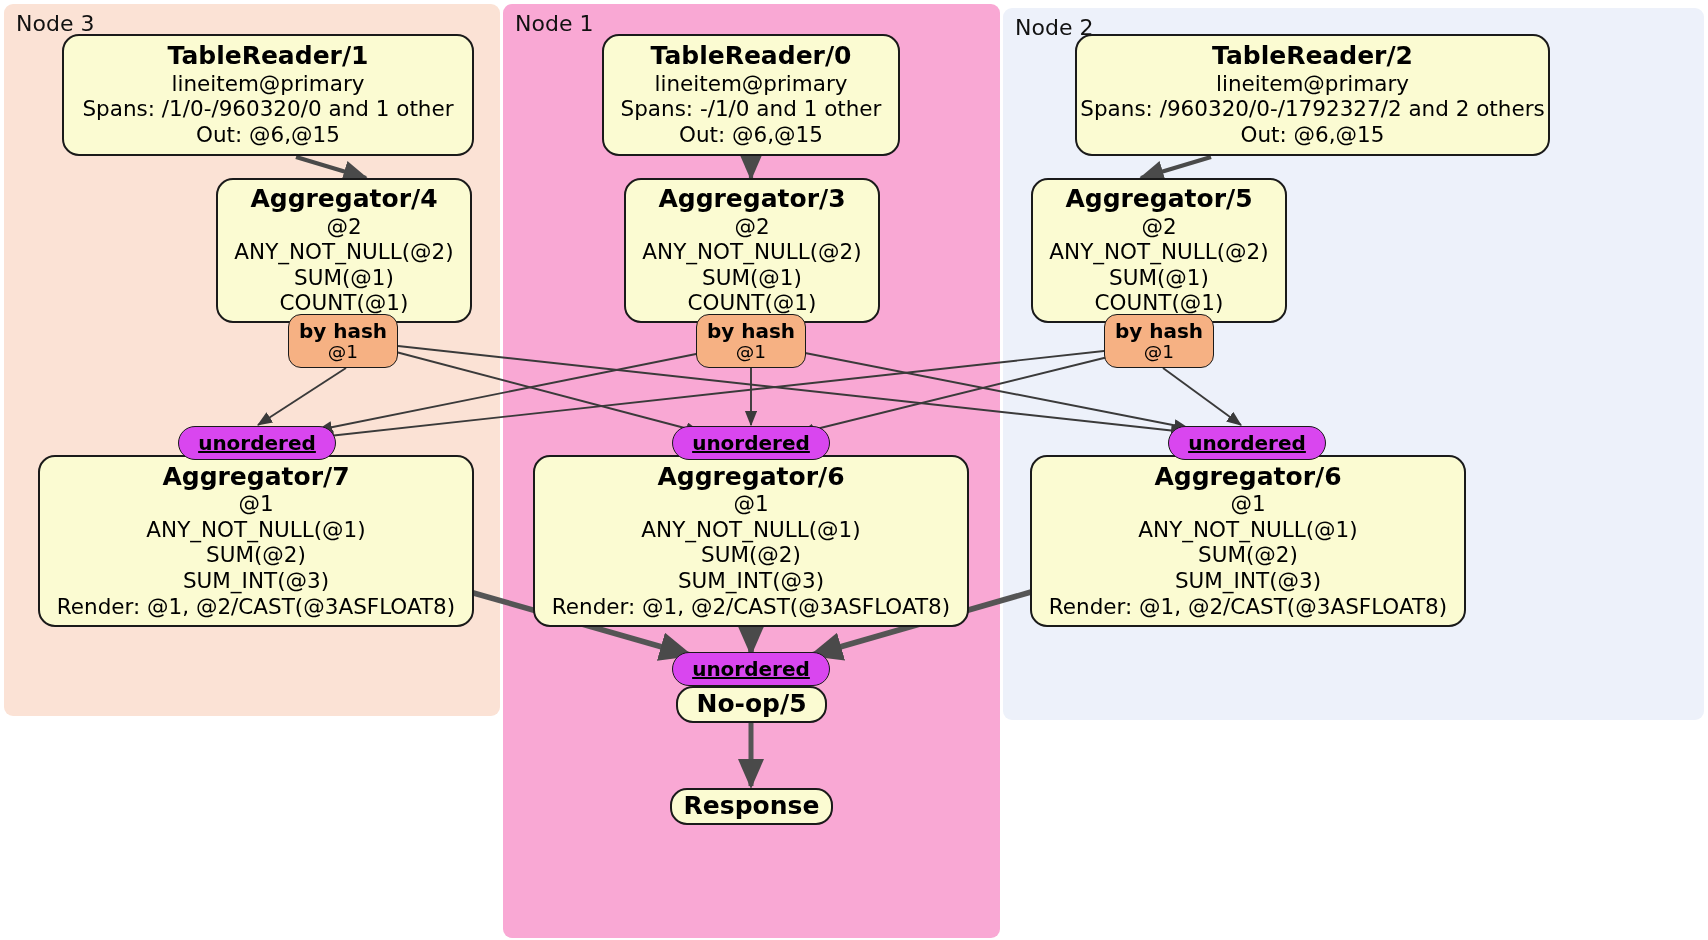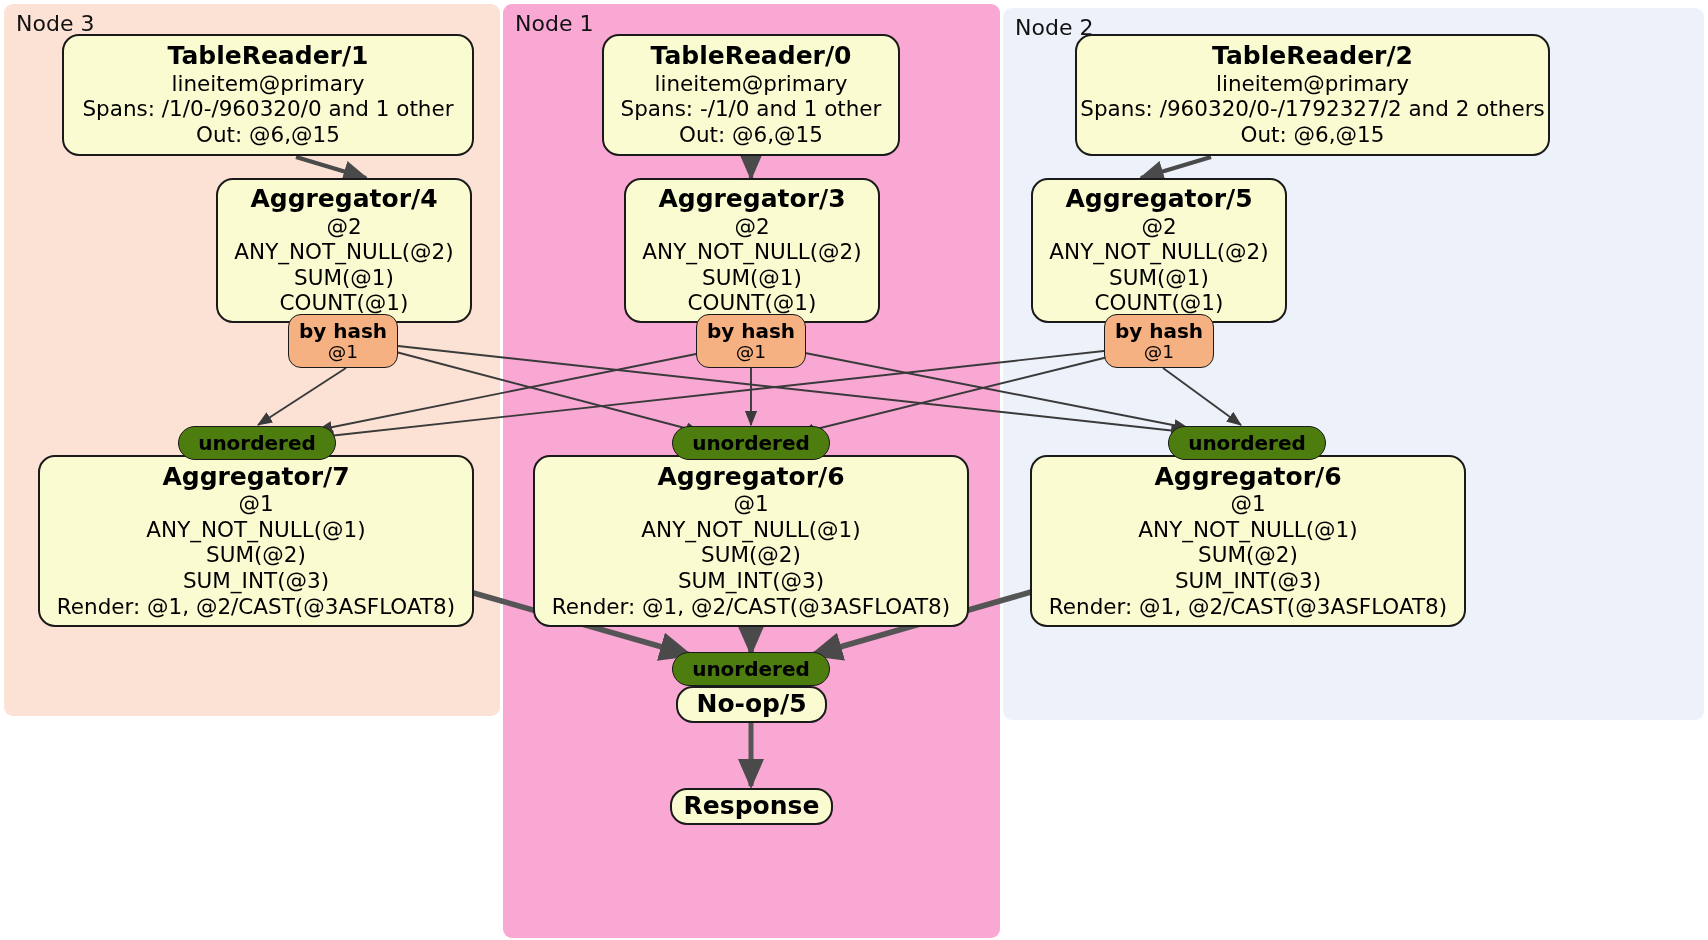--- a/index.html
+++ b/index.html
@@ -79,22 +79,23 @@
     justify-content: center;
     text-align: center;
     color: #000000;
     z-index: 8;
   }
   .badge.hash {
     background: #f6b183;
     border-radius: 13px;
   }
   .badge.ordering {
-    background: #4d7c0f;
+    background: #d946ef;
     border-radius: 17px;
+    text-decoration: underline;
   }
   .badge .btitle {
     font-weight: bold;
     font-size: 20px;
     line-height: 1.1;
     white-space: nowrap;
   }
   .badge .bsub {
     font-size: 18.5px;
     line-height: 1.1;

